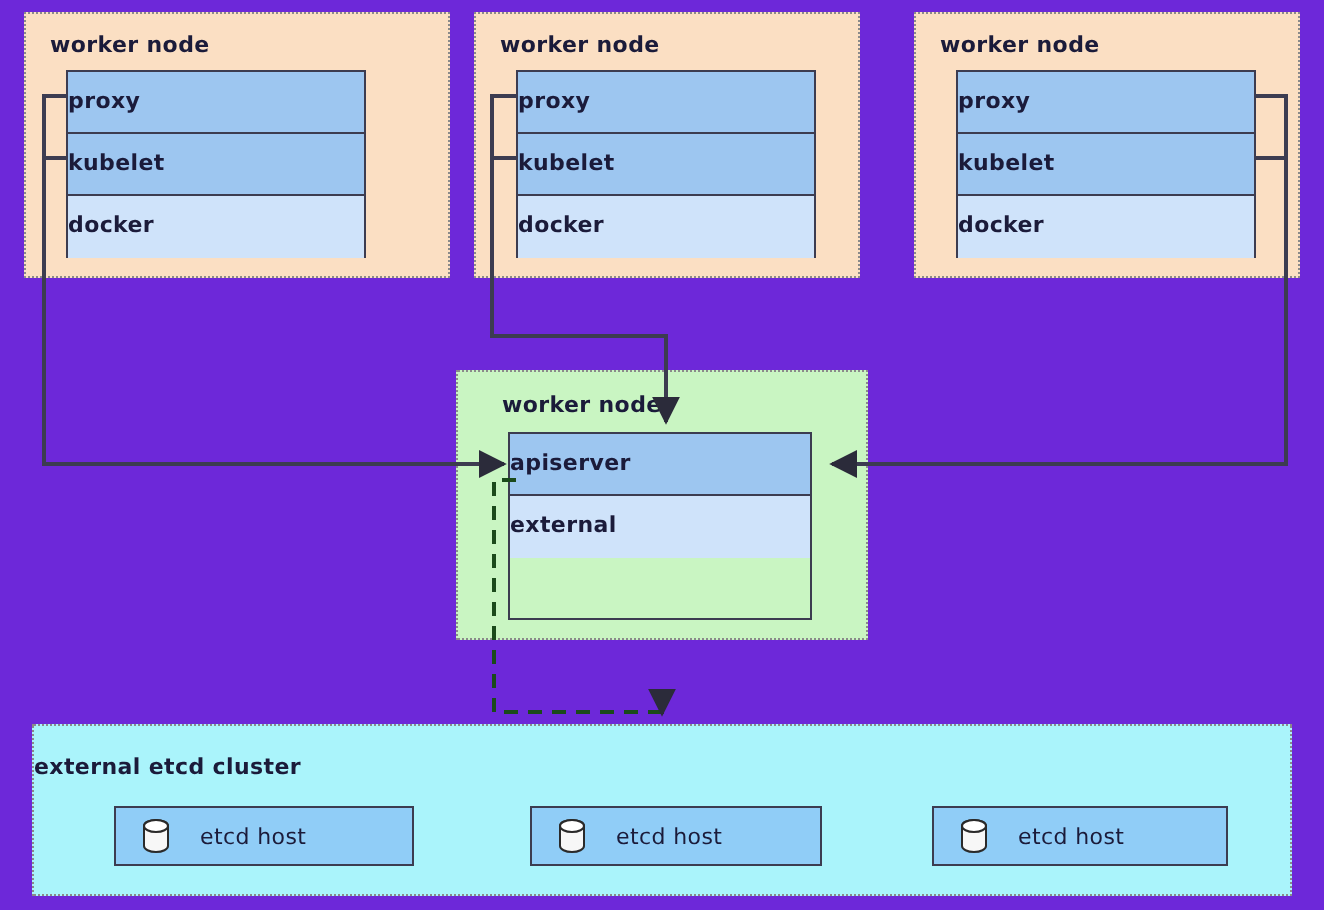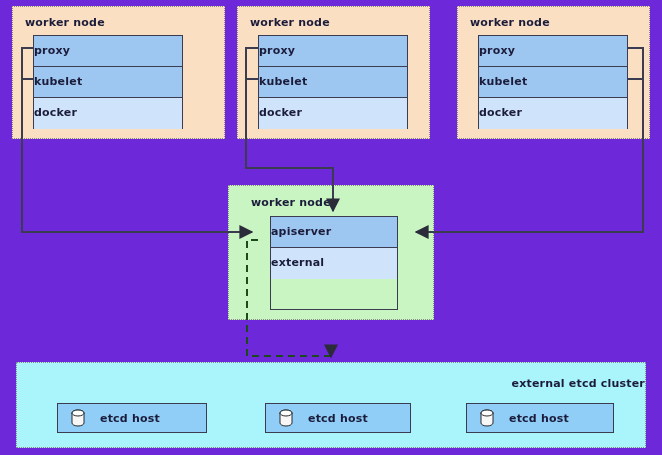--- a/index.html
+++ b/index.html
@@ -54,21 +54,21 @@
 
   
   .etcd-cluster {
     background: #aaf4fb;
   }
   .etcd-label {
     font-size: 11px;
     font-weight: bold;
     color: #1b1b3a;
     width: 100%;
-    text-align: right;
+    text-align: left;
     top: 14px;
     left: 0;
   }
 
   
   .stack {
     position: absolute;
     box-sizing: border-box;
     border: 1px solid #3c3c50;
   }
@@ -103,21 +103,21 @@
     padding-left: 12px;
   }
   .etcd-host .db-icon {
     width: 16px;
     height: 18px;
     flex: 0 0 auto;
     margin-right: 14px;
   }
   .etcd-host .etcd-text {
     font-size: 11px;
-    font-weight: bold;
+    font-weight: normal;
     color: #1b1b3a;
     letter-spacing: 0.2px;
   }
 
   
   #wires {
     position: absolute;
     left: 0;
     top: 0;
     width: 662px;
@@ -153,21 +153,21 @@
   </div>
   <div class="stack" style="left:478px; top:35px; width:150px; height:94px;">
     <div class="cell">proxy</div>
     <div class="cell">kubelet</div>
     <div class="cell light">docker</div>
   </div>
 
   <div class="group master-node" style="left:228px; top:185px; width:206px; height:135px;">
     <div class="group-label master-label">worker node</div>
   </div>
-  <div class="stack" style="left:270px; top:216px; width:128px; height:94px;">
+  <div class="stack" style="left:254px; top:216px; width:152px; height:94px;">
     <div class="cell">apiserver</div>
     <div class="cell light">external</div>
   </div>
 
   <div class="group etcd-cluster" style="left:16px; top:362px; width:630px; height:86px;">
     <div class="group-label etcd-label">external etcd cluster</div>
   </div>
 
   <div class="etcd-host" style="left:57px; top:403px; width:150px;">
     <svg class="db-icon" viewBox="0 0 16 18">

